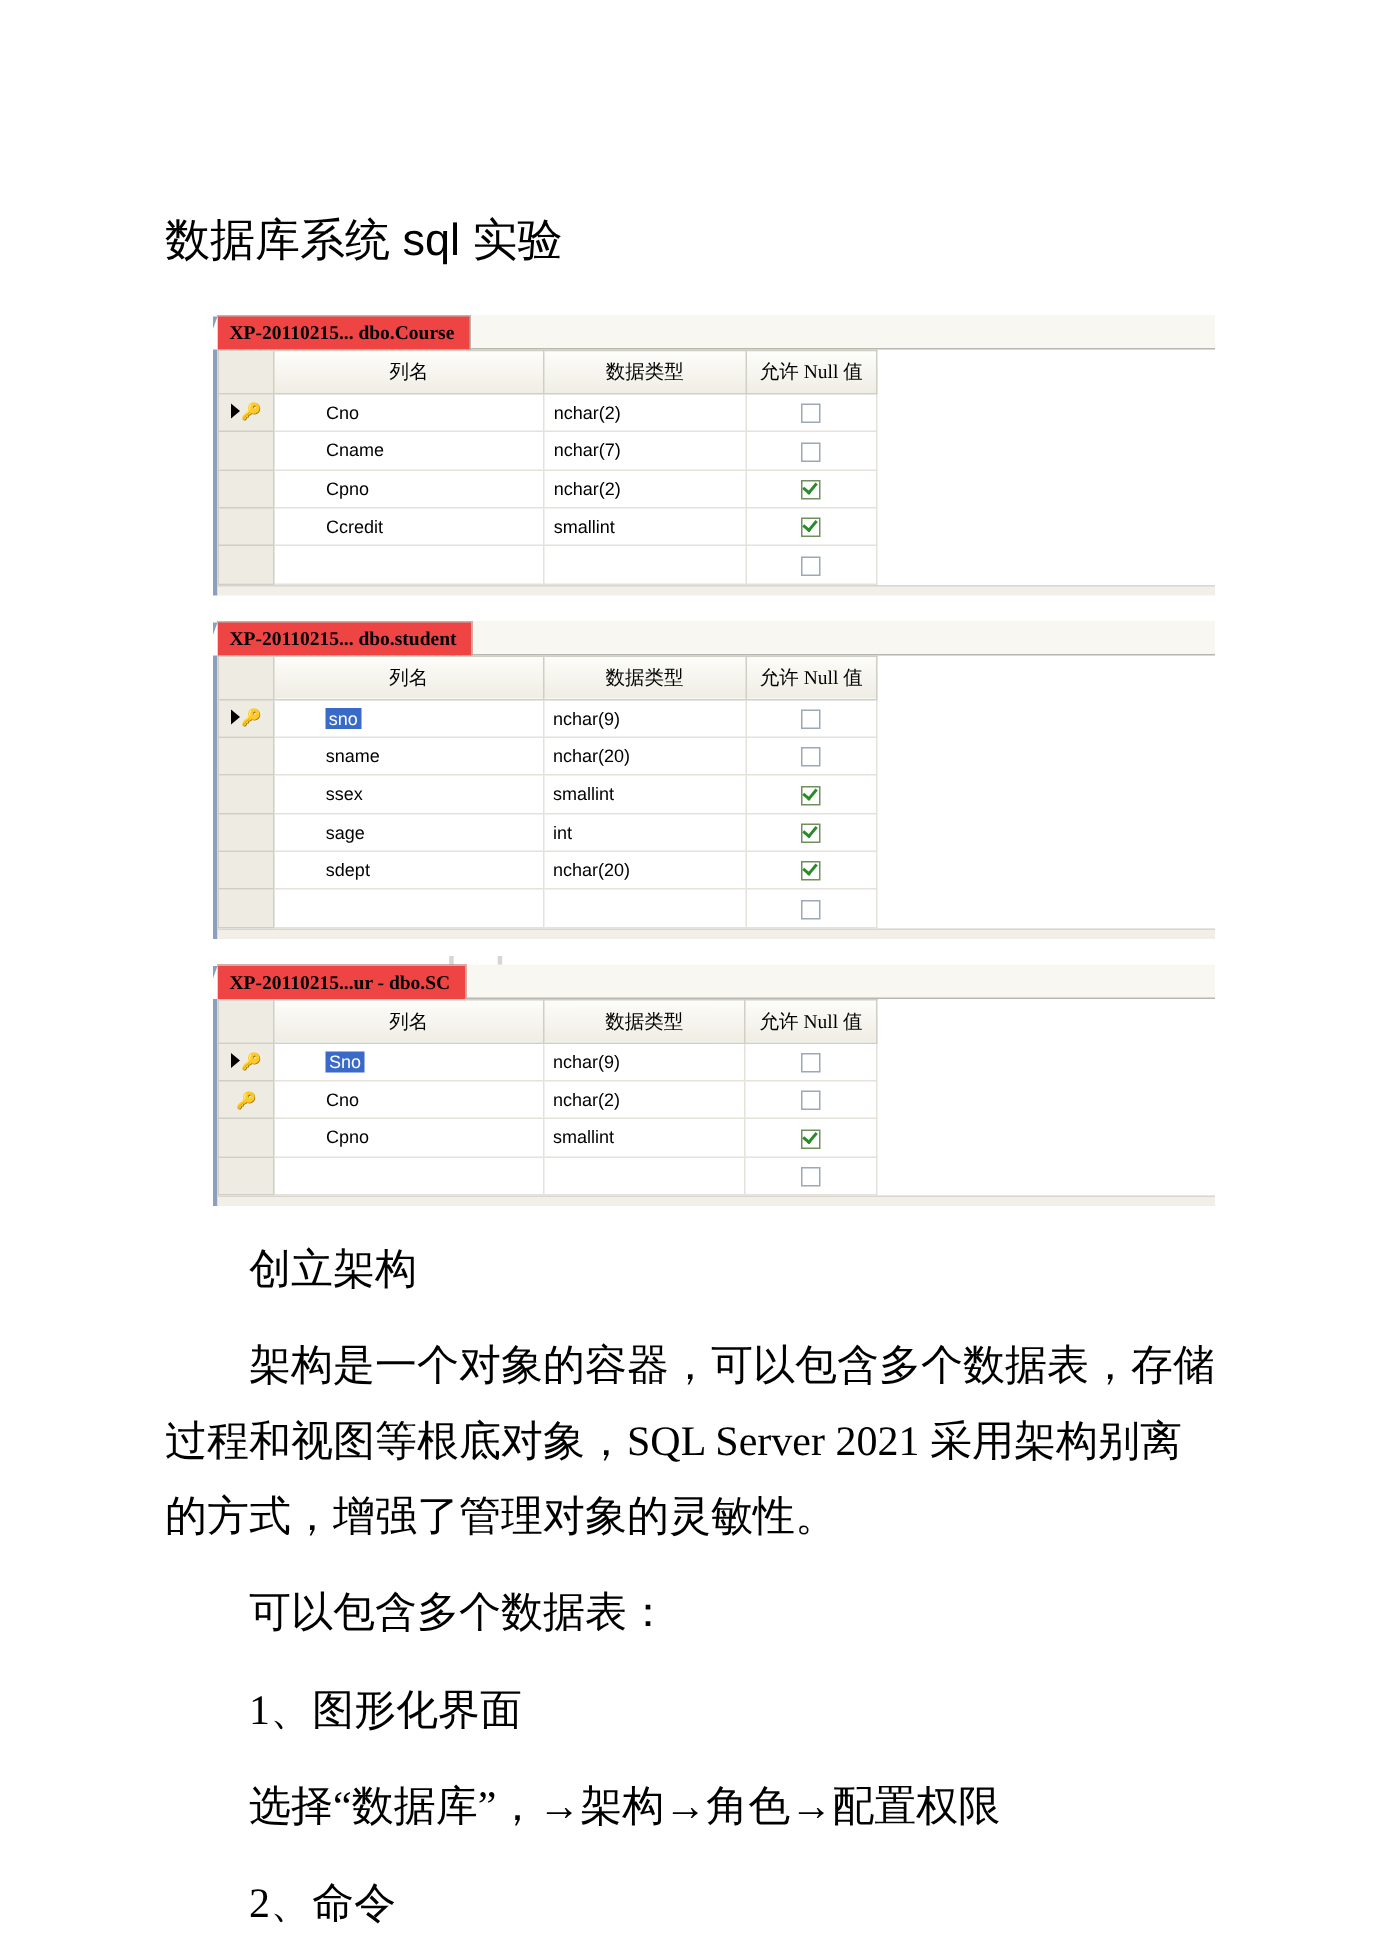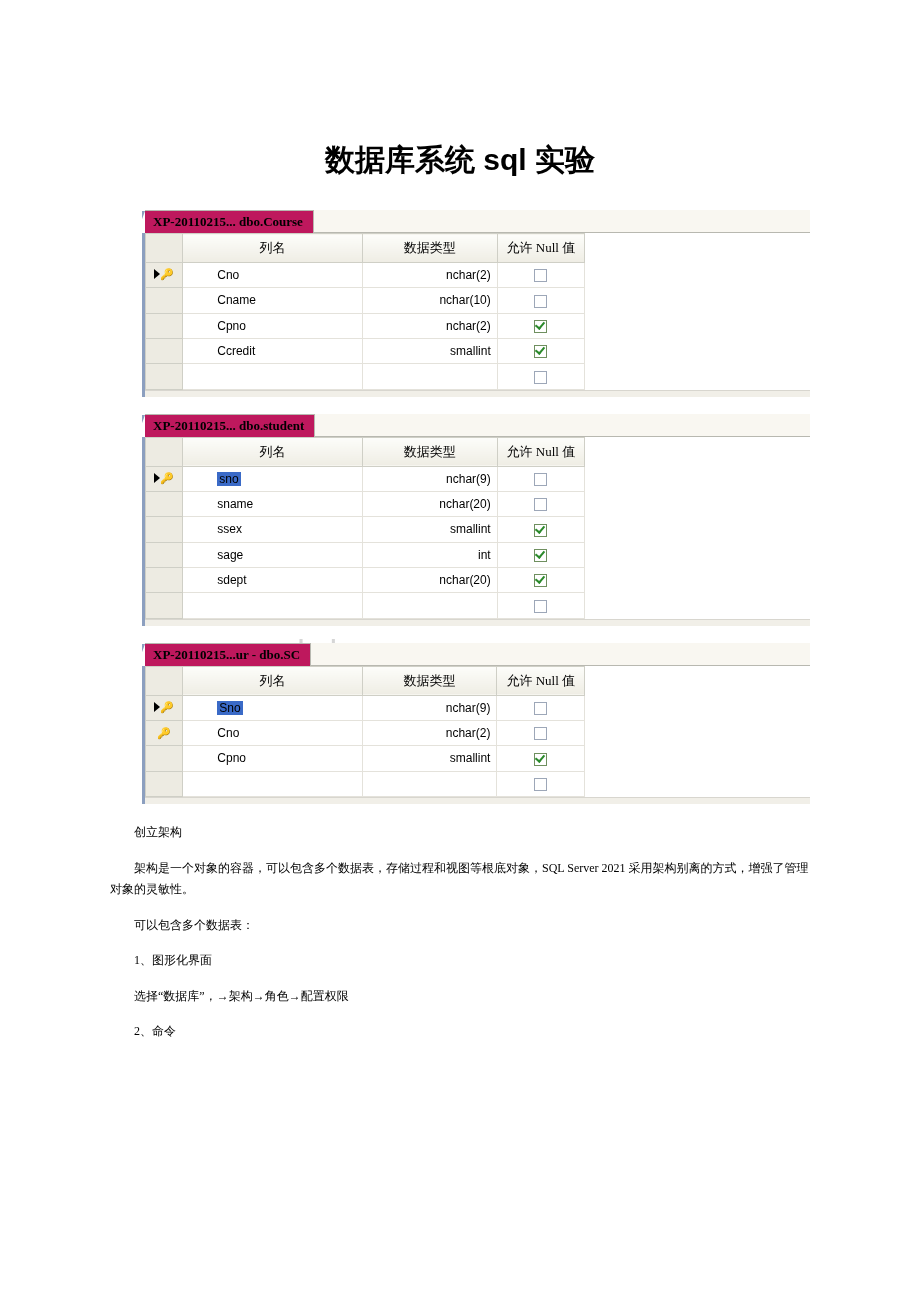--- a/index.html
+++ b/index.html
@@ -8,22 +8,22 @@
   background: #fff;
   font-family: "SimSun", "宋体", serif;
   width: 920px;
 }
 .page {
   padding: 140px 110px 60px 110px;
 }
 h1.title {
   font-family: "SimHei", "黑体", sans-serif;
   font-size: 30px;
-  font-weight: bold;
-  text-align: center;
+  font-weight: normal;
+  text-align: left;
   margin: 0 0 30px 0;
 }
 .table-wrap {
   margin: 0 0 18px 32px;
   border-left: 3px solid #8c9fbf;
   position: relative;
 }
 .tab-row {
   display: flex;
   align-items: flex-end;
@@ -31,21 +31,21 @@
   background: #f9f7f1;
 }
 .tab {
   display: flex;
   align-items: center;
   height: 22px;
   padding: 0 10px 0 8px;
   font-family: "SimSun", "宋体", serif;
   font-size: 13px;
   font-weight: bold;
-  background: #be185d;
+  background: #ef4444;
   border-top: 1px solid #b8b8b0;
   border-right: 1px solid #b8b8b0;
   position: relative;
 }
 .tab::before {
   content: "";
   position: absolute;
   left: -8px;
   top: 0;
   width: 0;
@@ -91,29 +91,28 @@
 .grid th.corner {
   width: 26px;
   background: #edebe2;
 }
 .grid td.colname {
   width: 150px;
   padding-left: 34px;
 }
 .grid td.datatype {
   width: 130px;
-  text-align: right;
 }
 .grid td.nullcell {
   width: 80px;
   text-align: center;
 }
 .sel {
   background: #3a6ac7;
-  color: #000000;
+  color: #ffffff;
   padding: 0 2px;
 }
 .checkbox {
   display: inline-block;
   width: 13px;
   height: 13px;
   border: 1px solid #6f8f5f;
   background: #fff;
   vertical-align: middle;
   position: relative;
@@ -143,21 +142,21 @@
   top: -12px;
   font-family: Arial, sans-serif;
   font-size: 34px;
   letter-spacing: 2px;
   color: #d6d6d6;
   font-weight: 500;
   user-select: none;
   pointer-events: none;
 }
 .content p {
-  font-size: 12px;
+  font-size: 28px;
   line-height: 1.8;
   margin: 14px 0;
   text-indent: 2em;
 }
 .row-indicator {
   display: inline-flex;
   align-items: center;
   gap: 1px;
 }
 .tri {
@@ -201,21 +200,21 @@
                 <span class="tri"></span>
                 <span class="key">🔑</span>
               </span></td>
         <td class="colname">Cno</td>
         <td class="datatype">nchar(2)</td>
         <td class="nullcell"><span class="checkbox dis"></span></td>
       </tr>
       <tr>
         <td class="row-head"></td>
         <td class="colname">Cname</td>
-        <td class="datatype">nchar(10)</td>
+        <td class="datatype">nchar(7)</td>
         <td class="nullcell"><span class="checkbox dis"></span></td>
       </tr>
       <tr>
         <td class="row-head"></td>
         <td class="colname">Cpno</td>
         <td class="datatype">nchar(2)</td>
         <td class="nullcell"><span class="checkbox checked"></span></td>
       </tr>
       <tr>
         <td class="row-head"></td>

